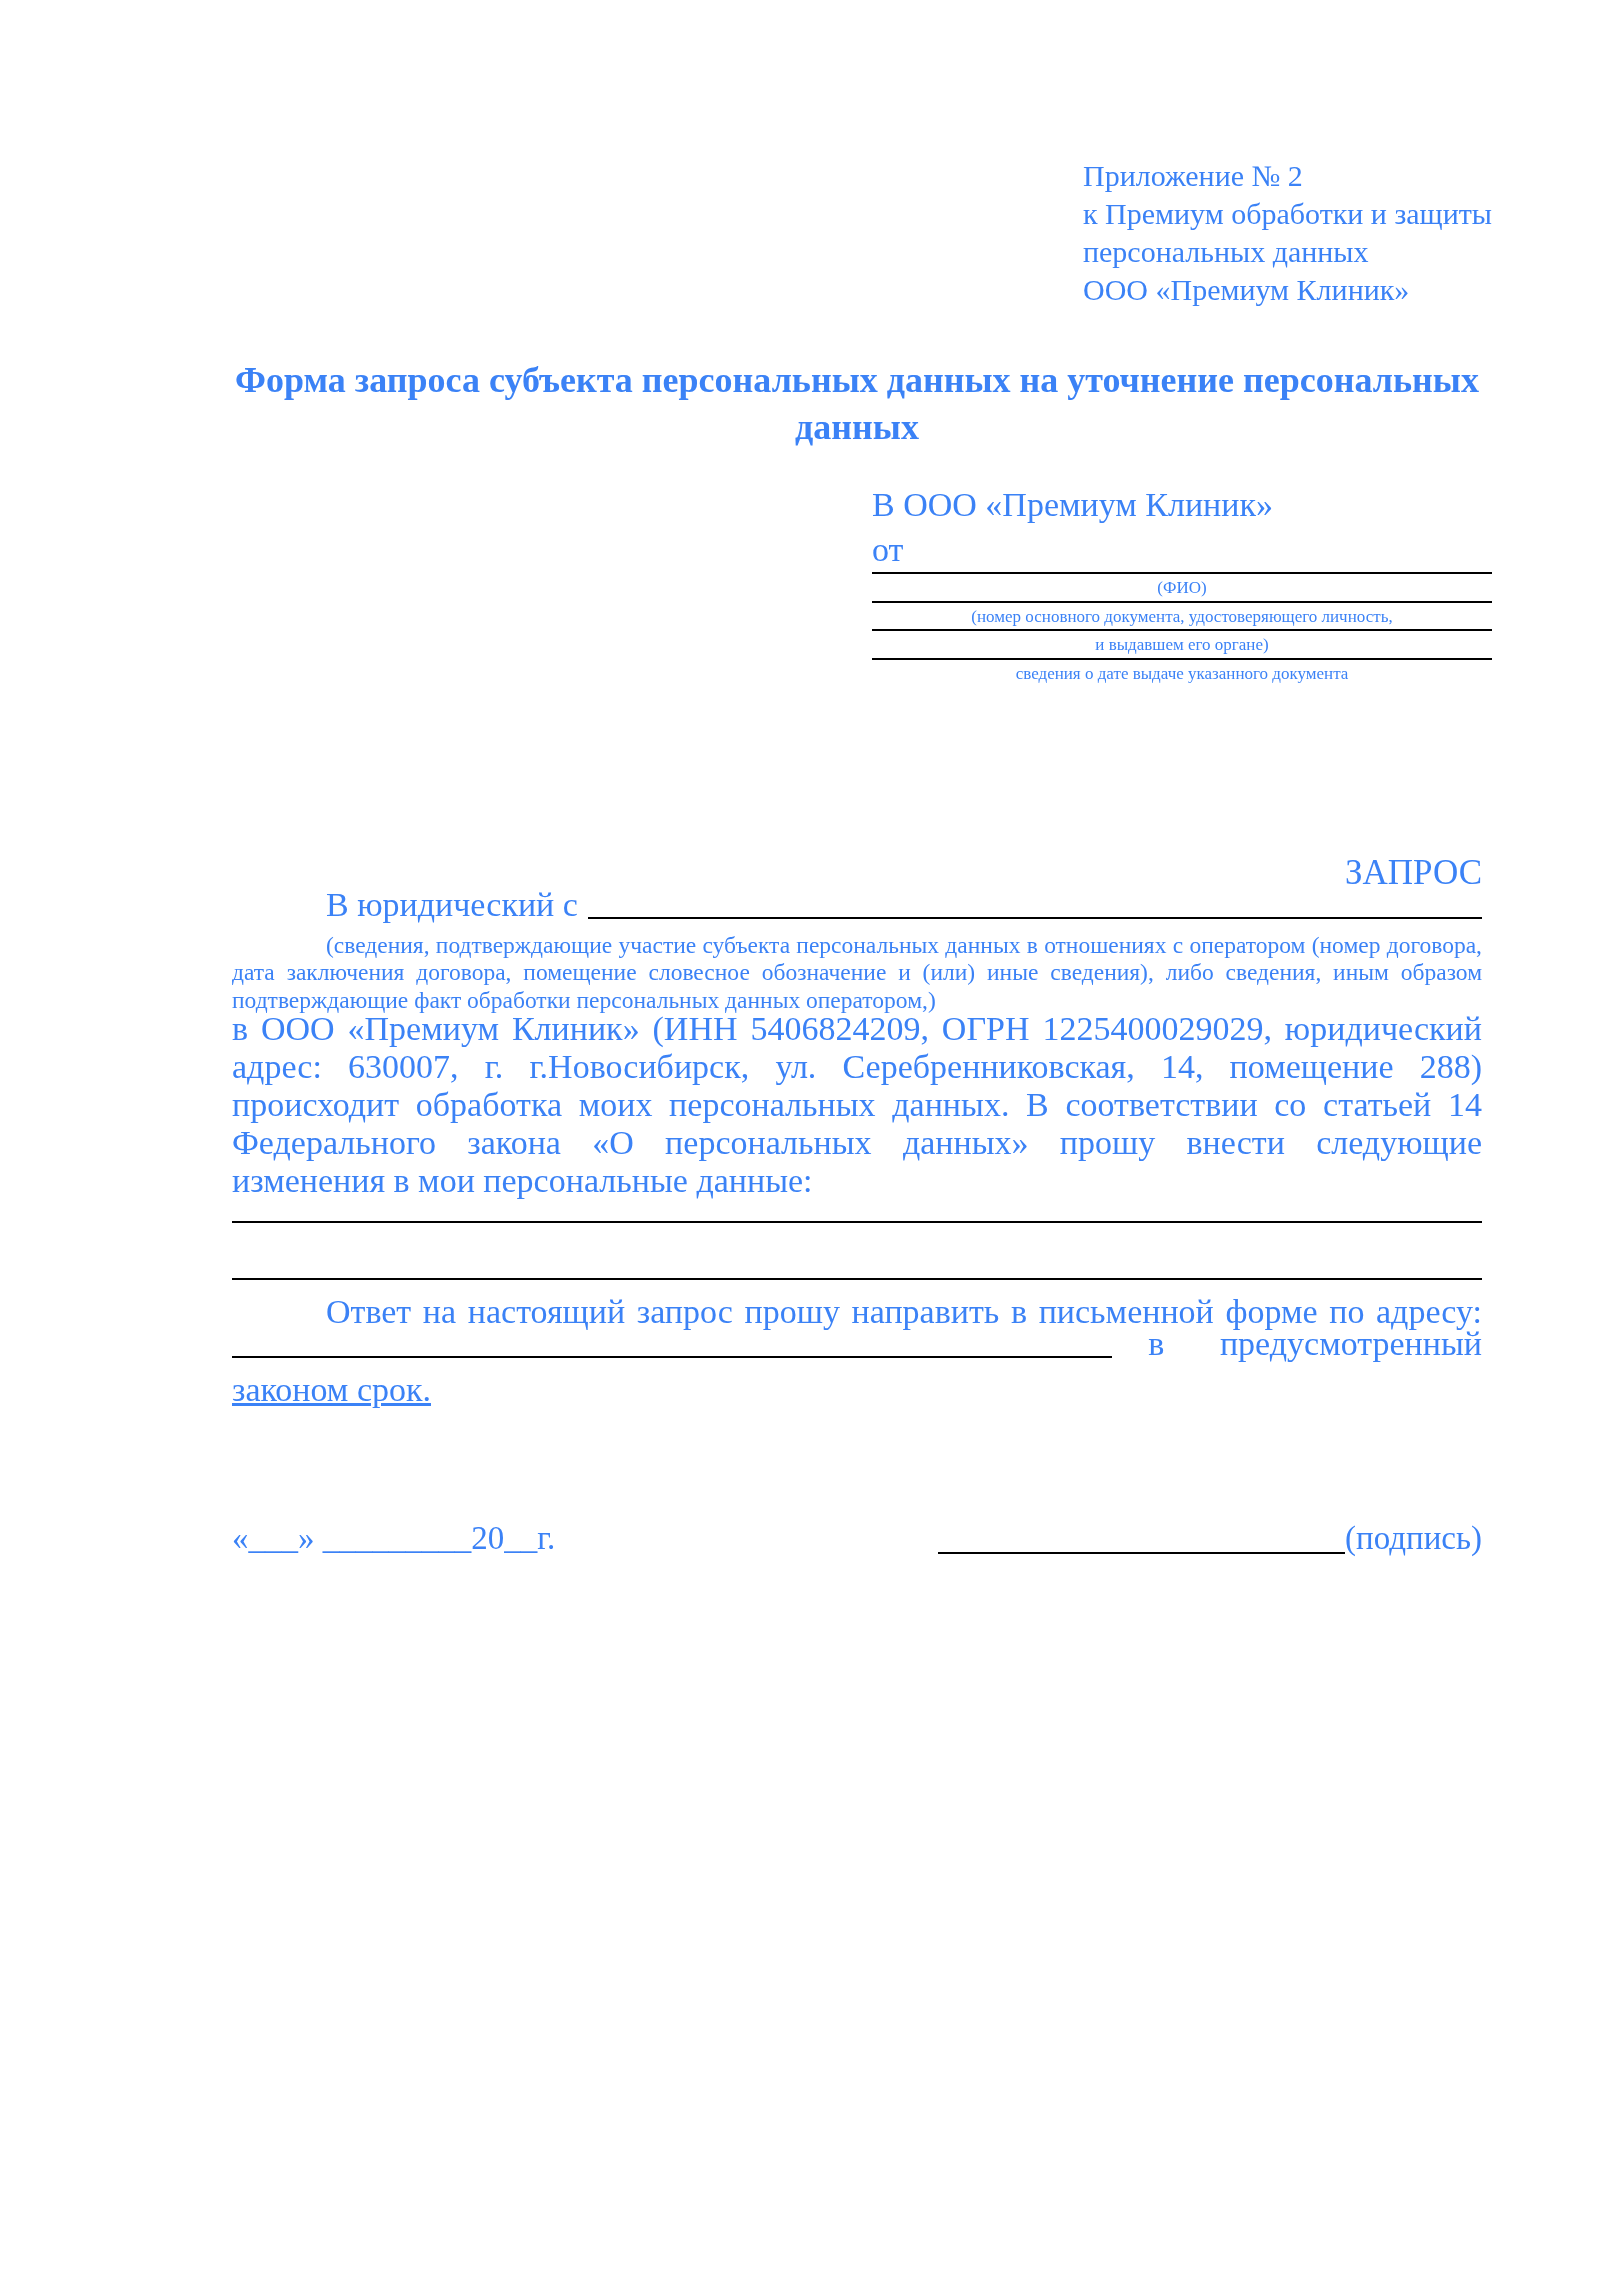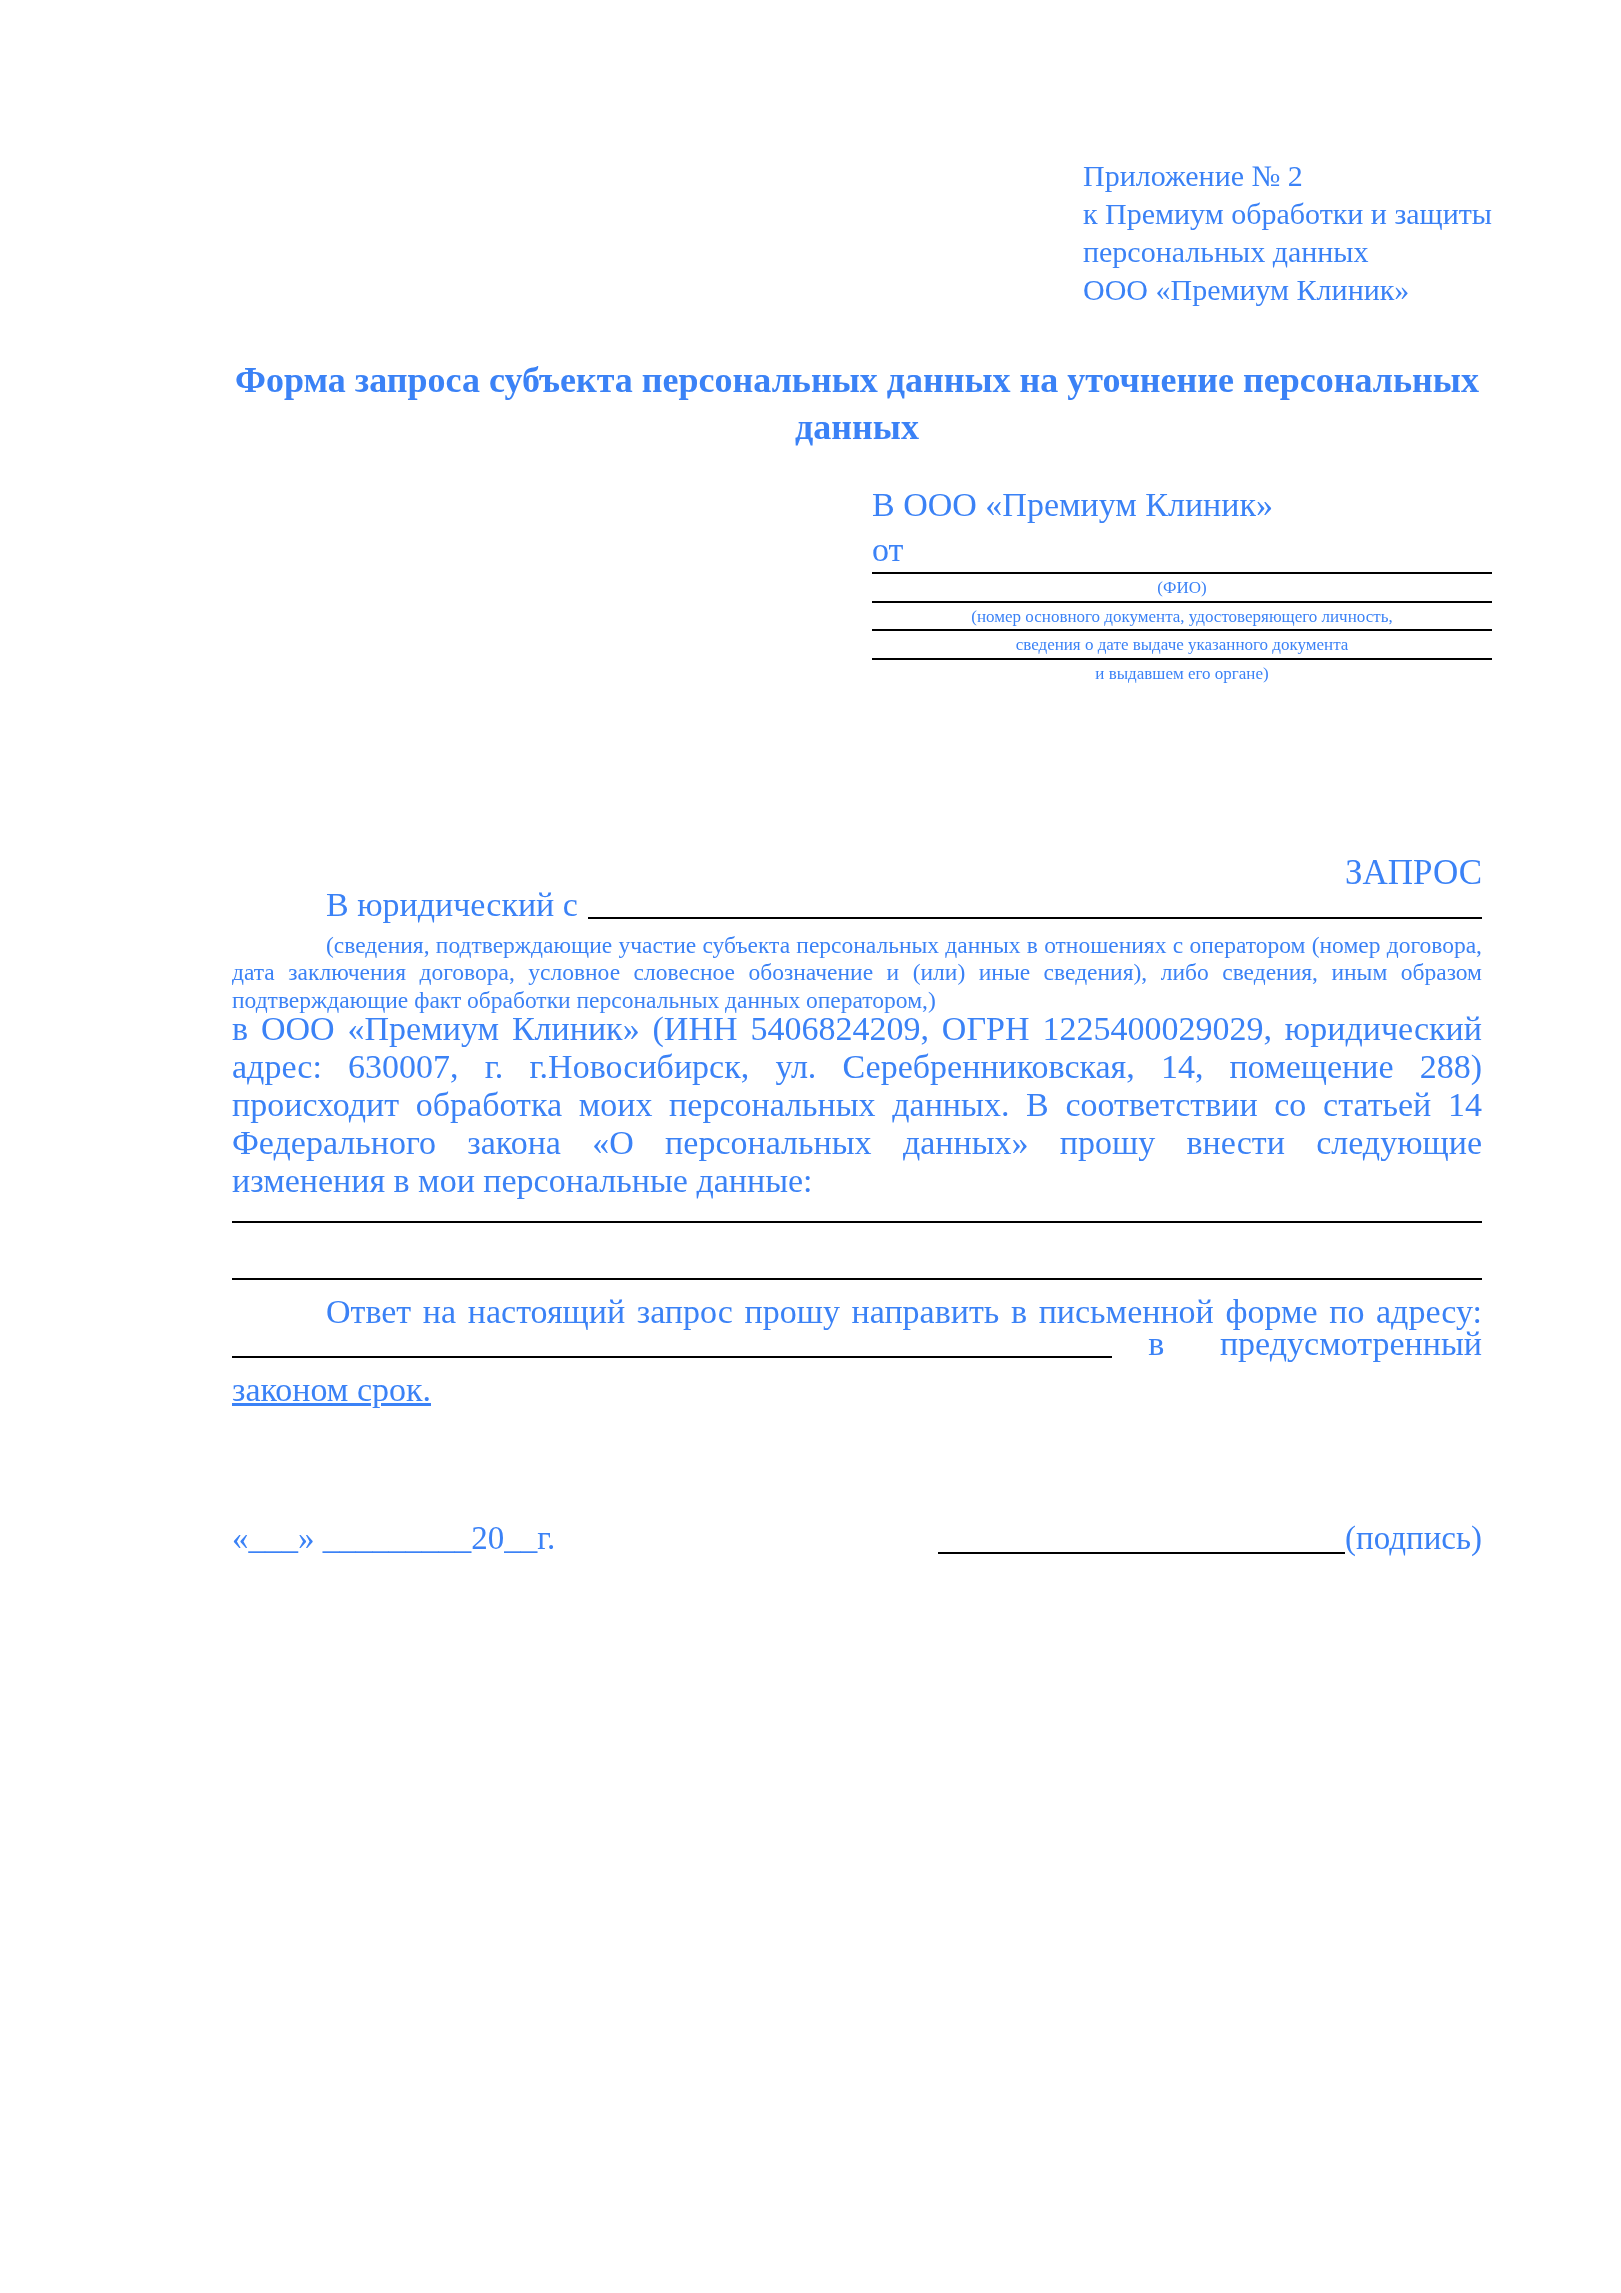--- a/index.html
+++ b/index.html
@@ -207,40 +207,40 @@
     <div class="field f1">
       <div class="rule"></div>
       <div class="cap">(ФИО)</div>
     </div>
 
     <div class="field f2">
       <div class="rule"></div>
       <div class="cap">(номер основного документа, удостоверяющего личность,</div>
     </div>
 
+    <div class="field f4">
+      <div class="rule"></div>
+      <div class="cap">и выдавшем его органе)</div>
+    </div>
+
     <div class="field f3">
       <div class="rule"></div>
       <div class="cap">сведения о дате выдаче указанного документа</div>
-    </div>
-
-    <div class="field f4">
-      <div class="rule"></div>
-      <div class="cap">и выдавшем его органе)</div>
     </div>
   </div>
 
   <div class="zapros">ЗАПРОС</div>
 
   <div class="accordance">
     <span class="indent"></span>
     <span class="lead">В юридический с</span>
     <span class="fill"></span>
   </div>
 
-  <div class="note">(сведения, подтверждающие участие субъекта персональных данных в отношениях с оператором (номер договора, дата заключения договора, условное словесное обозначение и (или) иные сведения), либо сведения, иным образом подтверждающие факт обработки персональных данных оператором,)</div>
+  <div class="note">(сведения, подтверждающие участие субъекта персональных данных в отношениях с оператором (номер договора, дата заключения договора, помещение словесное обозначение и (или) иные сведения), либо сведения, иным образом подтверждающие факт обработки персональных данных оператором,)</div>
 
   <div class="body-par">в ООО «Премиум Клиник» (ИНН 5406824209, ОГРН 1225400029029, юридический адрес: 630007, г. г.Новосибирск, ул. Серебренниковская, 14, помещение 288) происходит обработка моих персональных данных. В соответствии со статьей 14 Федерального закона «О персональных данных» прошу внести следующие изменения в мои персональные данные:</div>
 
   <div class="blank1">
     <div class="rule"></div>
   </div>
   <div class="blank2">
     <div class="rule"></div>
   </div>
 

